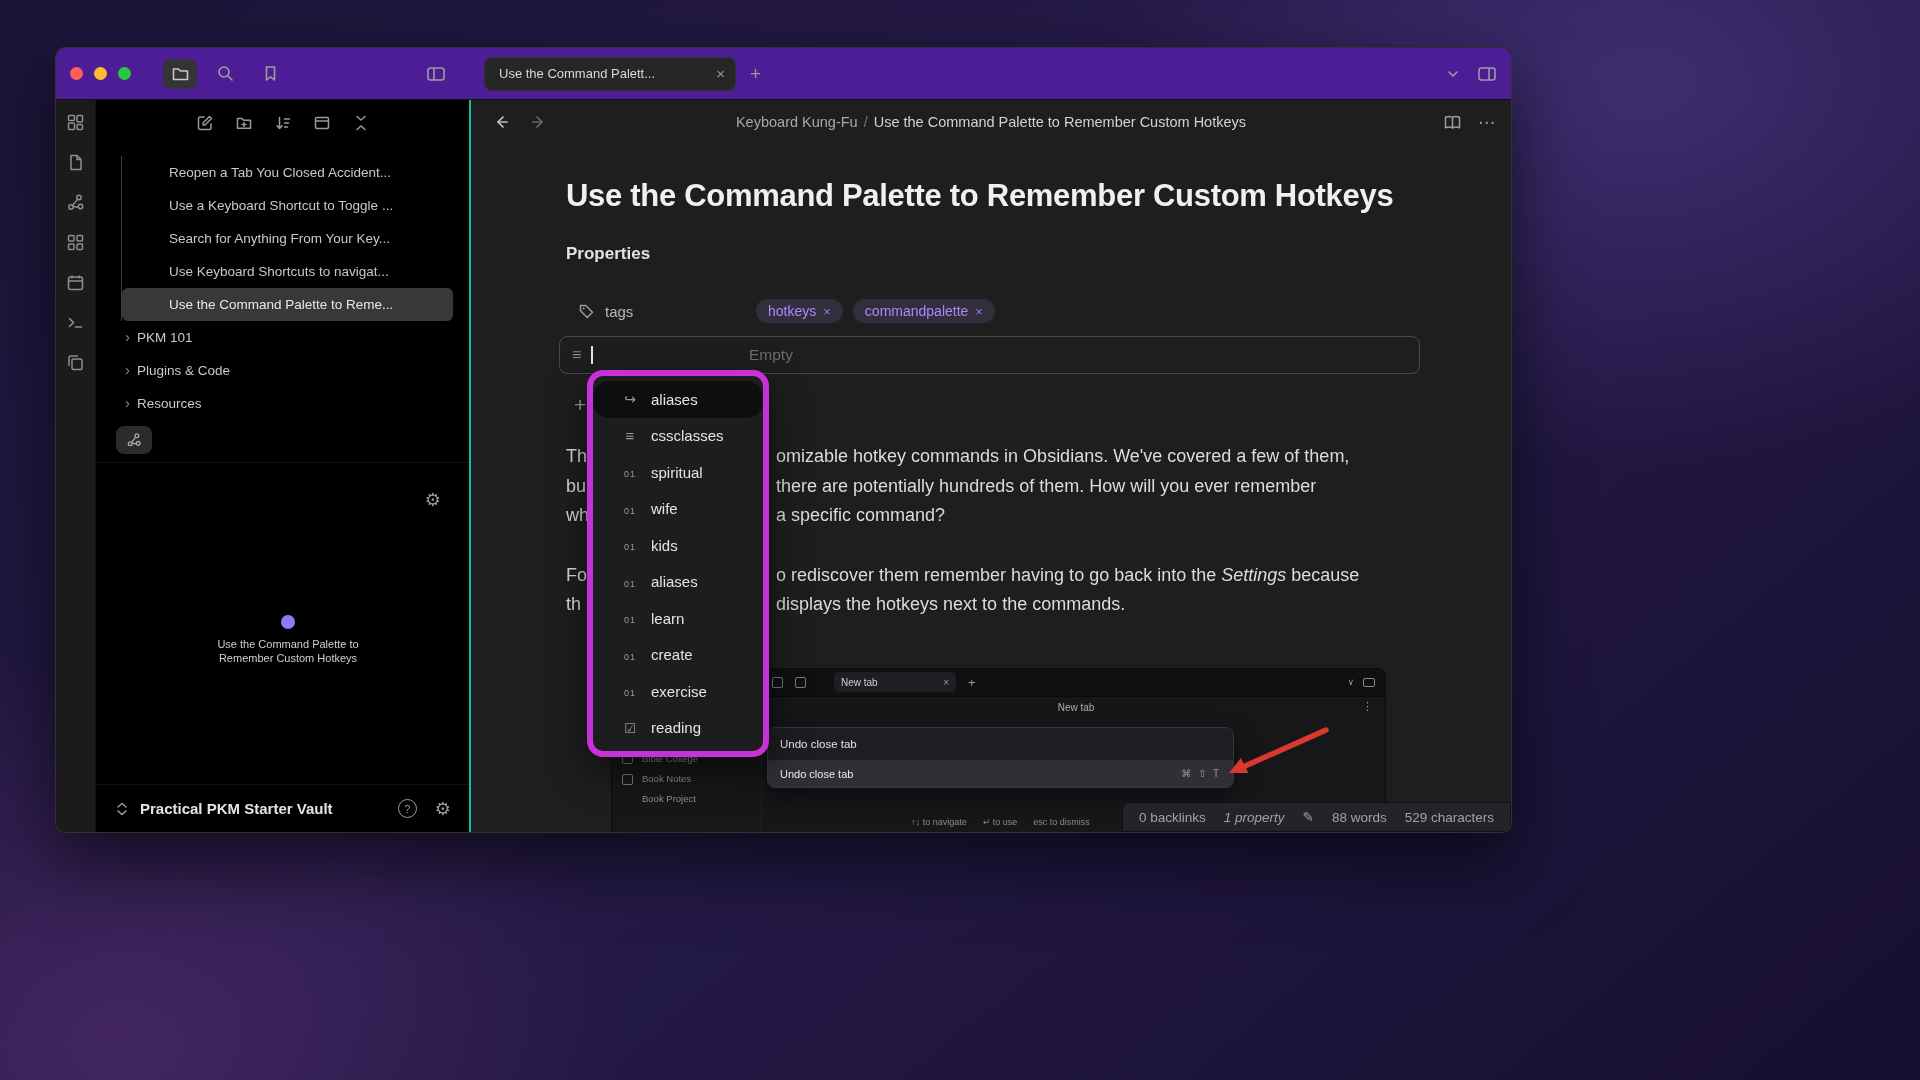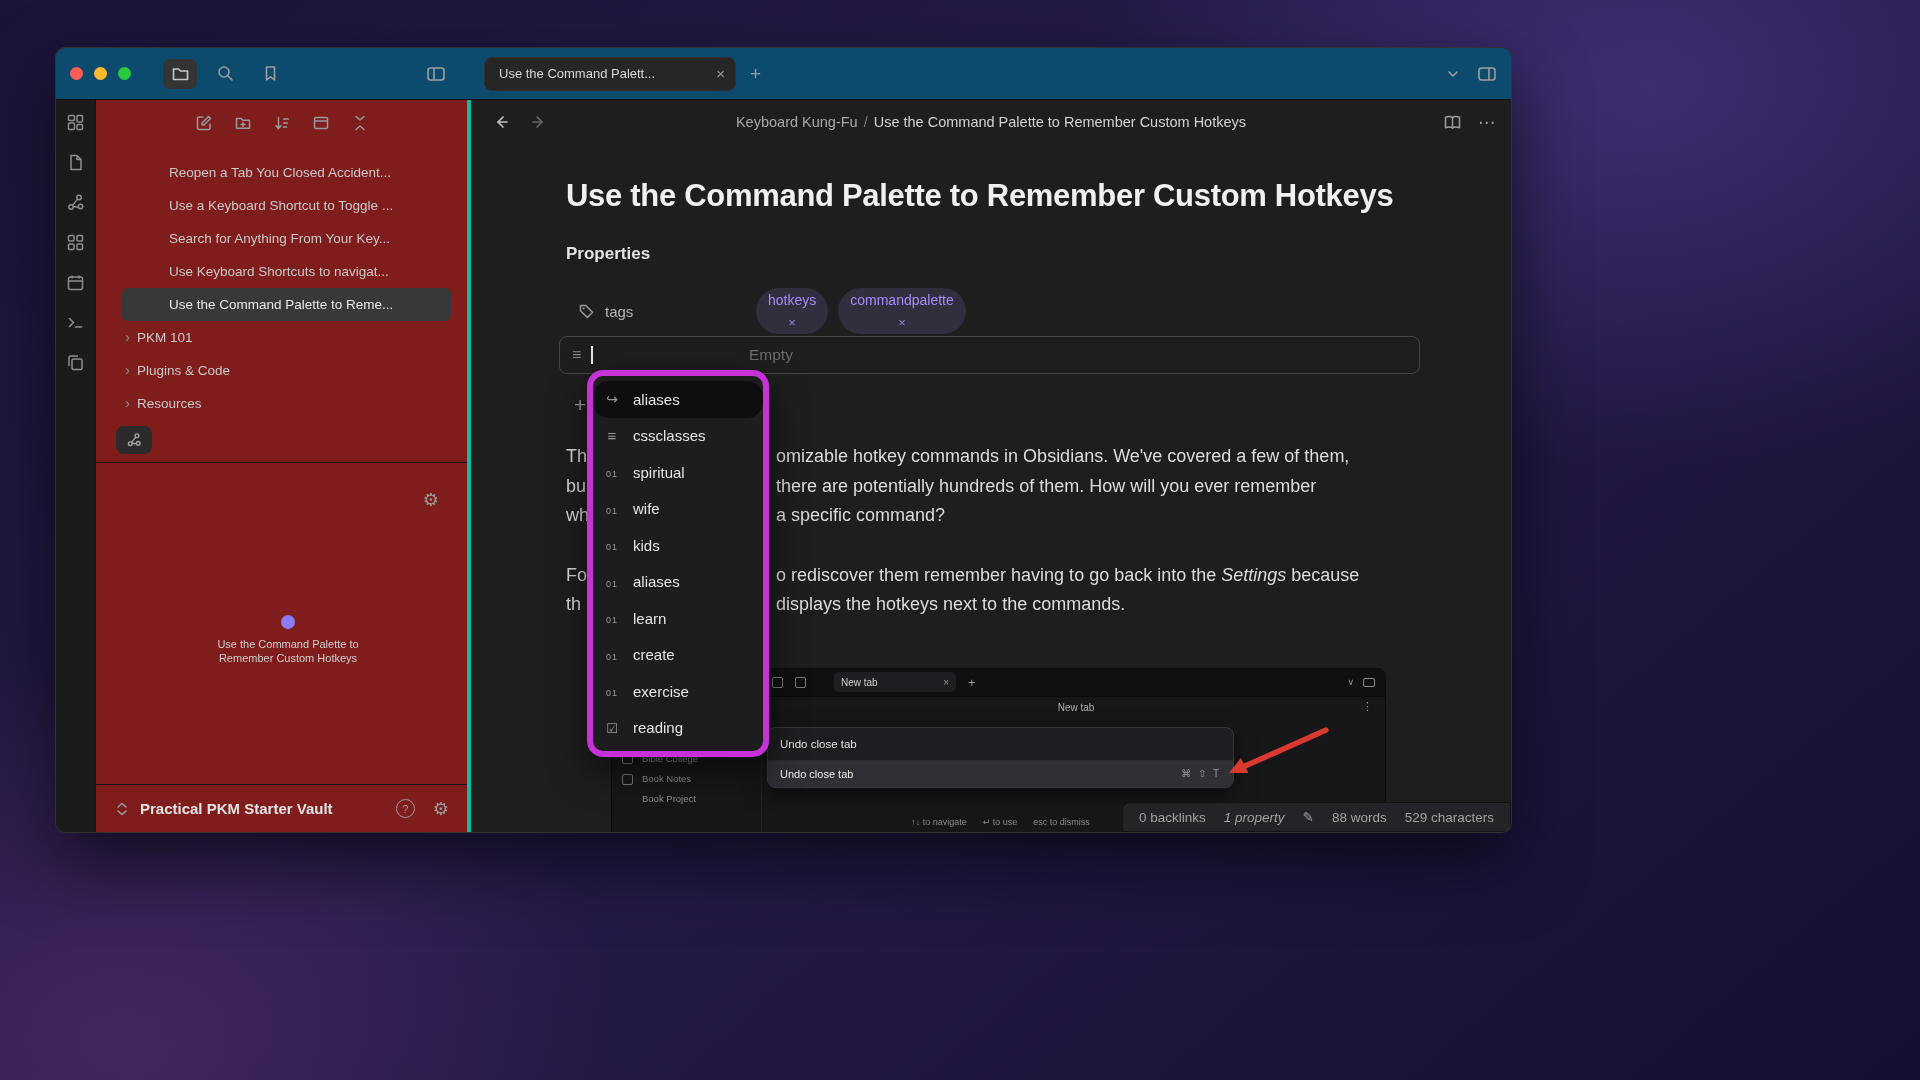--- a/index.html
+++ b/index.html
@@ -15,42 +15,42 @@
 
   .window{
     position:absolute;left:55px;top:47px;width:1457px;height:786px;
     background:#1e1e1e;border-radius:10px;overflow:hidden;
     border:1px solid rgba(255,255,255,.09);
     box-shadow:0 30px 70px rgba(0,0,0,.6);
     display:flex;flex-direction:column;color:#d6d6d6;
   }
 
   
-  .titlebar{flex:0 0 52px;display:flex;align-items:center;background:#0c4a6e;border-bottom:1px solid #121212;}
+  .titlebar{flex:0 0 52px;display:flex;align-items:center;background:#4c1d95;border-bottom:1px solid #121212;}
   .traffic{display:flex;gap:11px;margin-left:14px;}
   .tl{width:13px;height:13px;border-radius:50%;}
   .tl.close{background:#ff5f57;} .tl.min{background:#febc2e;} .tl.max{background:#28c840;}
   .tb-btn{width:34px;height:30px;border-radius:7px;display:flex;align-items:center;justify-content:center;color:#9d9d9d;}
   .tb-btn.active{background:#343434;color:#c8c8c8;}
   .tb-group{display:flex;gap:11px;margin-left:32px;}
   .tb-toggle{margin-left:139px;color:#9d9d9d;display:flex;align-items:center;}
   .tab{margin-left:38px;width:252px;height:34px;background:#262626;border:1px solid #303030;border-radius:8px;
        display:flex;align-items:center;padding:0 10px 0 14px;gap:8px;}
   .tab-title{font-size:13px;color:#d8d8d8;white-space:nowrap;overflow:hidden;flex:1;}
   .tab-close{color:#9a9a9a;font-size:15px;line-height:1;}
   .newtab-btn{margin-left:14px;color:#9a9a9a;font-size:19px;line-height:1;}
   .tb-right{margin-left:auto;margin-right:14px;display:flex;gap:16px;align-items:center;color:#9d9d9d;}
 
   
   .content-row{flex:1;display:flex;min-height:0;}
   .ribbon{flex:0 0 40px;background:#1b1b1b;border-right:1px solid #121212;display:flex;flex-direction:column;align-items:center;padding-top:13px;gap:21px;color:#8f8f8f;}
   .ribbon .ric{display:flex;}
 
   
-  .sidebar{flex:0 0 375px;background:#7f1d1d;border-right:4px solid #14b8a6;display:flex;flex-direction:column;overflow:hidden;}
+  .sidebar{flex:0 0 375px;background:#000000;border-right:2px solid #14b8a6;display:flex;flex-direction:column;overflow:hidden;}
   .sb-toolbar{flex:0 0 46px;display:flex;align-items:center;justify-content:center;gap:21px;color:#9a9a9a;}
   .file-block{margin:10px 16px 0 25px;border-left:1px solid #3a3a3a;}
   .file-item{height:33px;display:flex;align-items:center;padding-left:47px;font-size:13.5px;color:#c9c9c9;border-radius:6px;white-space:nowrap;overflow:hidden;}
   .file-item.selected{background:#383838;color:#e8e8e8;}
   .folder-block{margin:0 16px 0 24px;}
   .folder-item{height:33px;display:flex;align-items:center;gap:7px;padding-left:5px;font-size:13.5px;color:#c9c9c9;}
   .folder-item .chev{color:#8f8f8f;font-size:15px;line-height:1;transform:translateY(-1px);}
   .graph-chip{margin:6px 0 0 20px;width:36px;height:28px;background:#2b2b2b;border-radius:8px;display:flex;align-items:center;justify-content:center;color:#a8a8a8;}
   .sb-divider{margin-top:8px;border-top:1px solid #121212;}
   .graph-pane{flex:1;position:relative;}
@@ -71,37 +71,37 @@
   .breadcrumb{position:absolute;left:0;right:0;text-align:center;font-size:14.5px;pointer-events:none;}
   .breadcrumb .parent{color:#a8a8a8;} .breadcrumb .sep{color:#7a7a7a;margin:0 6px;} .breadcrumb .current{color:#d2d2d2;}
   .header-right{margin-left:auto;display:flex;gap:16px;align-items:center;color:#9d9d9d;}
 
   .note{padding:34px 107px 0 95px;}
   .note h1{font-size:31px;font-weight:700;color:#f0f0f0;letter-spacing:-.3px;margin:0 0 30px;}
   .props-heading{font-size:17px;font-weight:700;color:#e3e3e3;margin-bottom:30px;}
   .prop-row{display:flex;align-items:center;height:34px;margin-bottom:2px;}
   .prop-key{width:190px;display:flex;align-items:center;gap:10px;padding-left:12px;font-size:15px;color:#b8b8b8;}
   .tag-values{display:flex;gap:10px;}
-  .pill{display:flex;align-items:center;gap:7px;background:rgba(167,139,250,.15);color:#a78bfa;border-radius:999px;padding:4px 12px;font-size:14px;flex-direction:column;}
+  .pill{display:flex;align-items:center;gap:7px;background:rgba(167,139,250,.15);color:#a78bfa;border-radius:999px;padding:4px 12px;font-size:14px;}
   .pill .x{font-size:13px;opacity:.85;}
   .new-prop-row{position:relative;margin:8px 0 0 -7px;width:861px;height:38px;border:1px solid #48484c;border-radius:8px;display:flex;align-items:center;padding-left:12px;gap:10px;}
   .drag-handle{color:#8a8a8a;font-size:16px;}
   .caret{width:1.5px;height:18px;background:#e8e8e8;}
   .empty-ph{position:absolute;left:189px;color:#6d6d6d;font-size:15.5px;}
   .add-prop{margin-top:16px;height:30px;display:flex;align-items:center;padding-left:8px;color:#9a9a9a;font-size:21px;}
 
   .body-text{margin-top:26px;font-size:18px;color:#dcdcdc;}
   .line{position:relative;height:29.5px;white-space:nowrap;}
   .line .right{position:absolute;left:210px;top:0;}
   .para-gap{height:30px;}
 
   
   .dropdown{position:absolute;left:116px;top:270px;width:182px;background:#1d1d20;border:6px solid #c632d6;border-radius:16px;
             padding:5px 0;z-index:6;box-shadow:0 14px 36px rgba(0,0,0,.55);}
-  .sug-item{height:36.5px;display:flex;align-items:center;gap:12px;padding:0 10px;font-size:15px;color:#e4e4e4;border-radius:16px;}
+  .sug-item{height:36.5px;display:flex;align-items:center;gap:12px;padding:0 28px;font-size:15px;color:#e4e4e4;border-radius:16px;}
   .sug-item.selected{background:#0e0e10;}
   .sug-icon{width:18px;text-align:center;color:#9a9a9a;font-size:14px;}
   .sug-icon.alias-icon::before{content:"↪";}
   .sug-icon.list-icon::before{content:"≡";font-size:15px;}
   .sug-icon.binary-icon::before{content:"01";font-size:9px;letter-spacing:1px;border:1px solid transparent;}
   .sug-icon.checkbox-icon::before{content:"☑";font-size:13px;}
 
   
   .embed{position:relative;margin:44px 0 0 45px;width:775px;height:230px;background:#17171a;border:1px solid #0c0c0c;border-radius:8px;overflow:hidden;z-index:1;}
   .mini-titlebar{height:28px;background:#101013;display:flex;align-items:center;padding-left:160px;gap:12px;border-bottom:1px solid #0a0a0a;}

